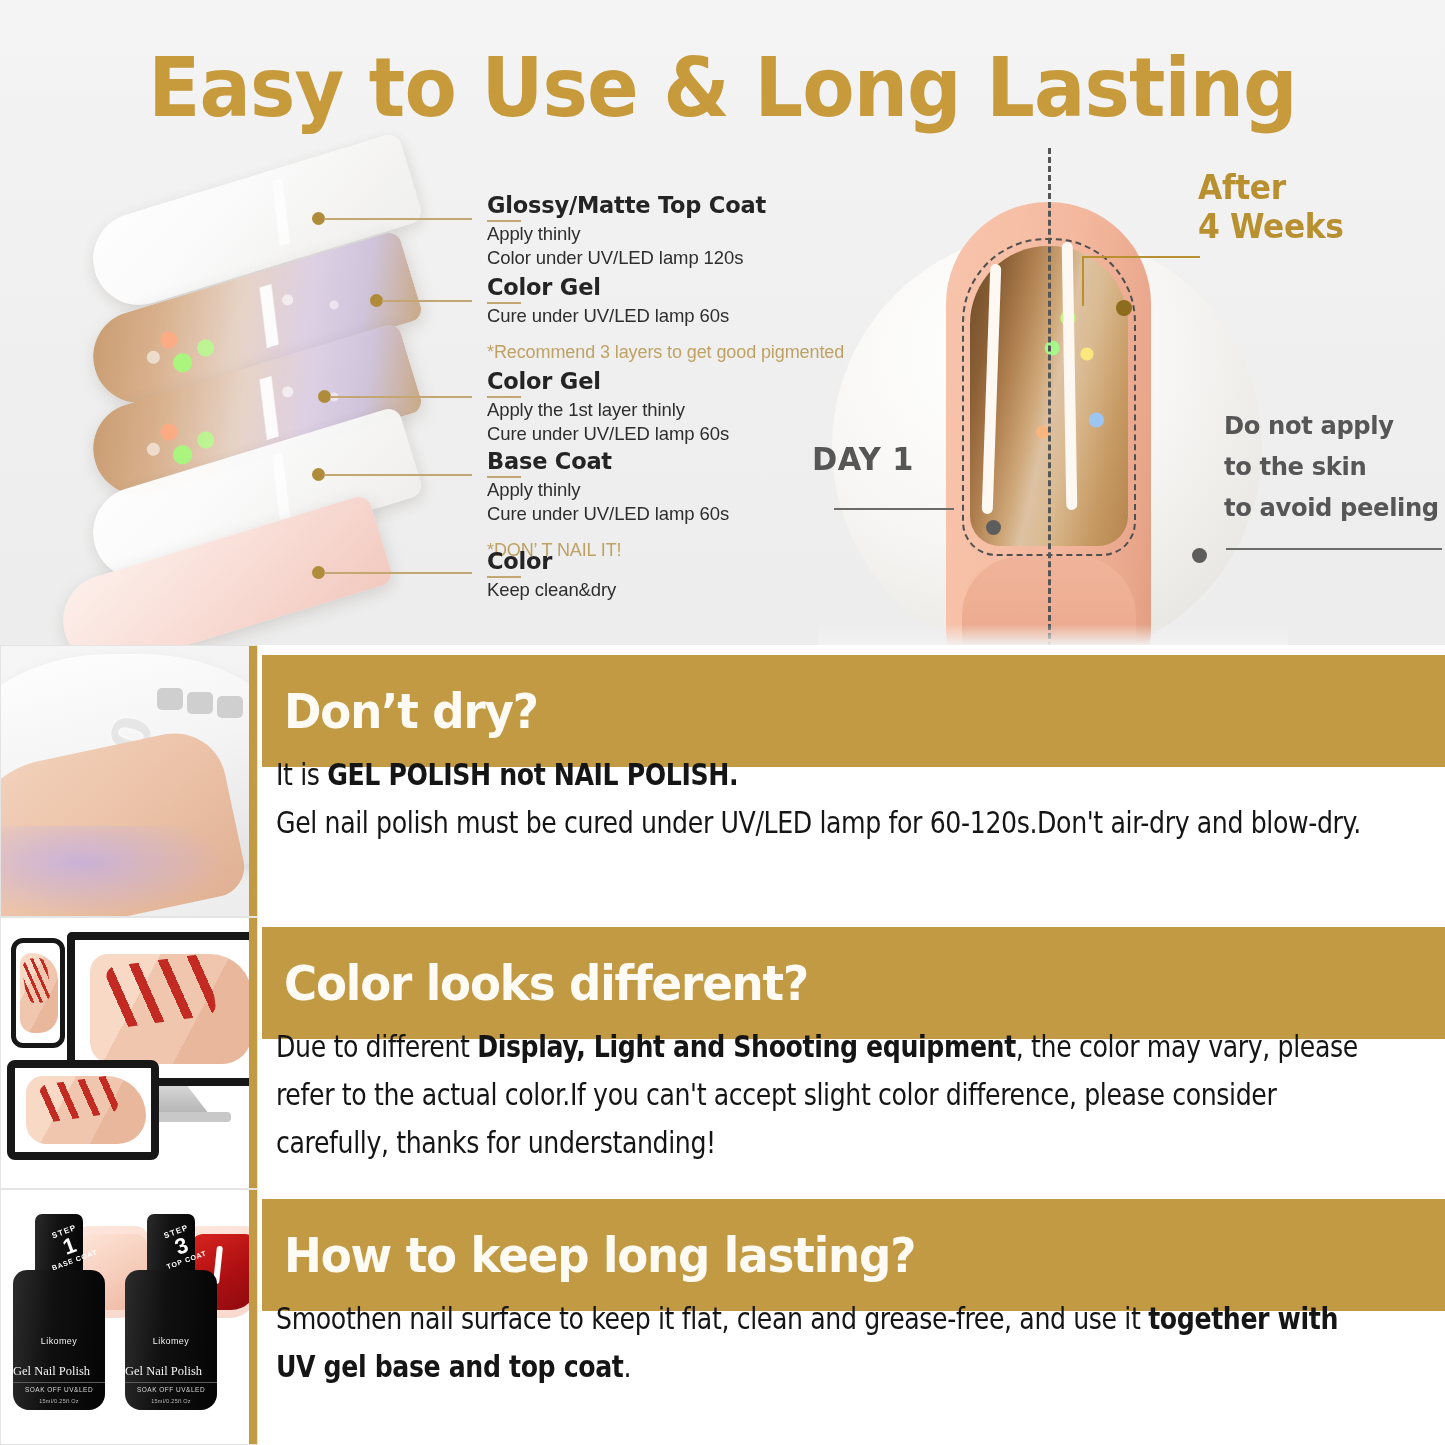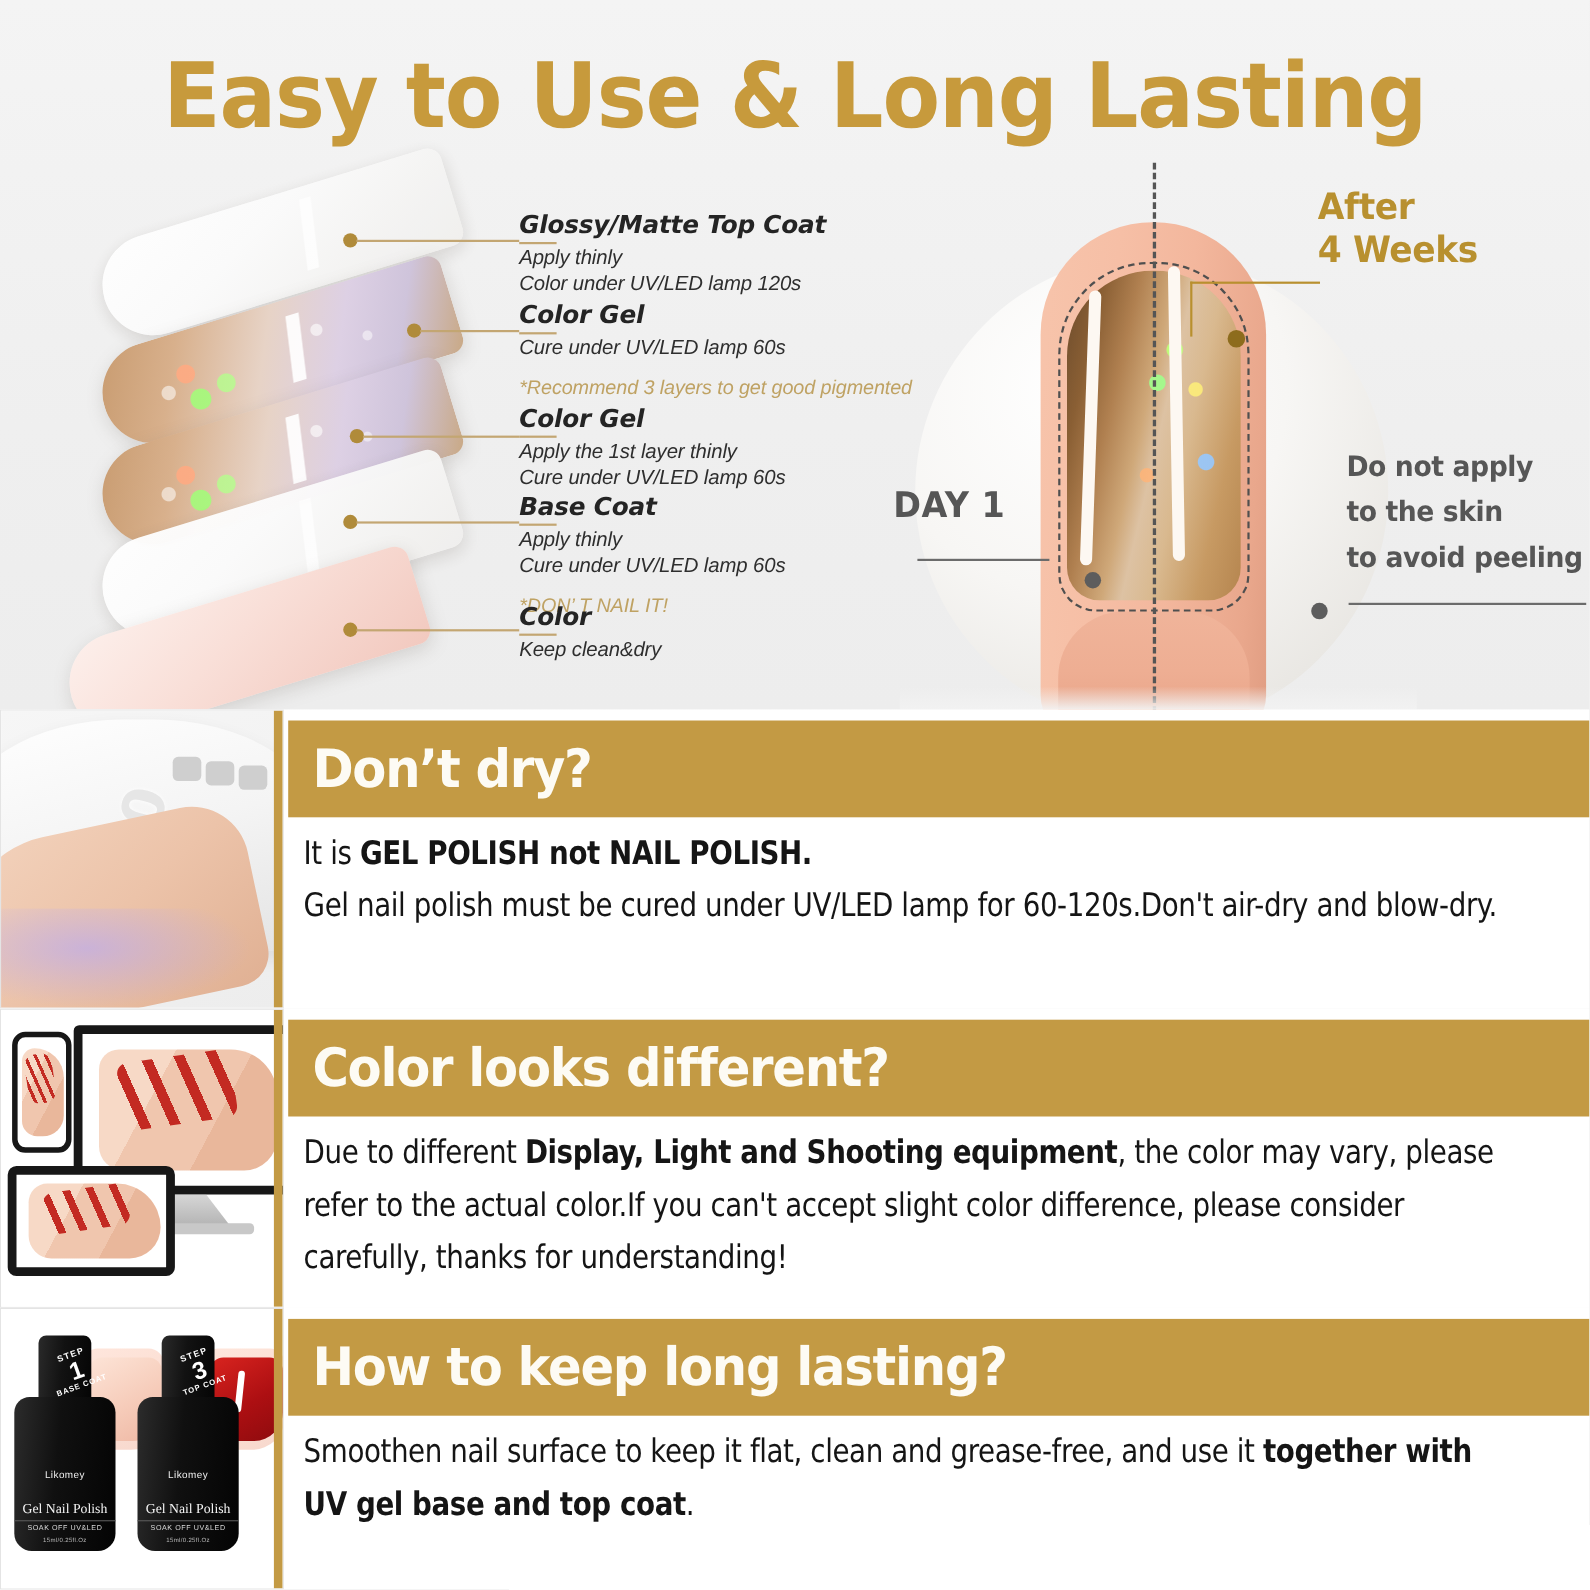--- a/index.html
+++ b/index.html
@@ -71,21 +71,21 @@
   
   .lead-dot {
     position:absolute; width:13px; height:13px; border-radius:50%;
     background:#b08b3a;
   }
   .lead-line {
     position:absolute; height:1.6px; background:#c3a672;
   }
 
   
-  .anno { position:absolute; left:472px;font-style:italic; }
+  .anno { position:absolute; left:487px; }
   .anno-h {
     font-family:"DejaVu Sans", sans-serif;
     font-weight:bold; font-size:22.5px; line-height:27px; color:#242424;
     letter-spacing:-.2px;
   }
   .anno-p {
     font-size:18.5px; line-height:24px; color:#2e2e2e;
     letter-spacing:-.1px;
   }
   .anno-note { font-size:18px; line-height:24px; color:#bfa263; letter-spacing:-.1px;margin-top:12px; }
@@ -171,21 +171,21 @@
     position:absolute; left:0; width:1445px;
     background:#ffffff;
   }
   .faq-photo {
     position:absolute; left:0; top:0; width:258px; height:100%;
     background:#ffffff; overflow:hidden;
     border:1px solid #e4e4e4;
   }
   .faq-right { position:absolute; left:262px; top:0; right:0; height:100%; }
   .faq-bar {
-    position:absolute; left:0; top:10px; right:0; height:88px;
+    position:absolute; left:0; top:10px; right:0; height:112px;
     background:#C39A44;
     display:flex; align-items:center;
   }
   .faq-bar-text {
     font-family:"DejaVu Sans", sans-serif; font-weight:bold;
     font-size:48px; color:#FDFBF4; letter-spacing:-1.2px;
     margin-left:22px; transform:scaleX(.94); transform-origin:left center;
     white-space:nowrap;
   }
   .faq-body {
@@ -280,21 +280,21 @@
     transform:rotate(-20deg);
   }
   .step-word { font-size:8px; letter-spacing:1.2px; font-weight:bold; }
   .step-num  { font-size:22px; font-weight:bold; line-height:22px; }
   .step-kind { font-size:7px; letter-spacing:.8px; font-weight:bold; }
   .bottle-brand {
     position:absolute; left:0; top:66px; width:92px; text-align:center;
     color:#efefef; font-size:9px; letter-spacing:.4px;
   }
   .bottle-title {
-    position:absolute; left:0; top:94px; width:92px; text-align:center;
+    position:absolute; left:0; top:94px; width:92px; text-align:left;
     color:#f4f4f4; font-family:"Liberation Serif", serif; font-size:12.5px;
   }
   .bottle-sub {
     position:absolute; left:0; top:112px; width:92px; text-align:center;
     color:#d8d8d8; font-size:6.5px; letter-spacing:.5px;
     border-top:1px solid #5a5a5a; padding-top:3px;
   }
   .bottle-vol {
     position:absolute; left:0; top:128px; width:92px; text-align:center;
     color:#b9b9b9; font-size:5.5px; letter-spacing:.3px;

